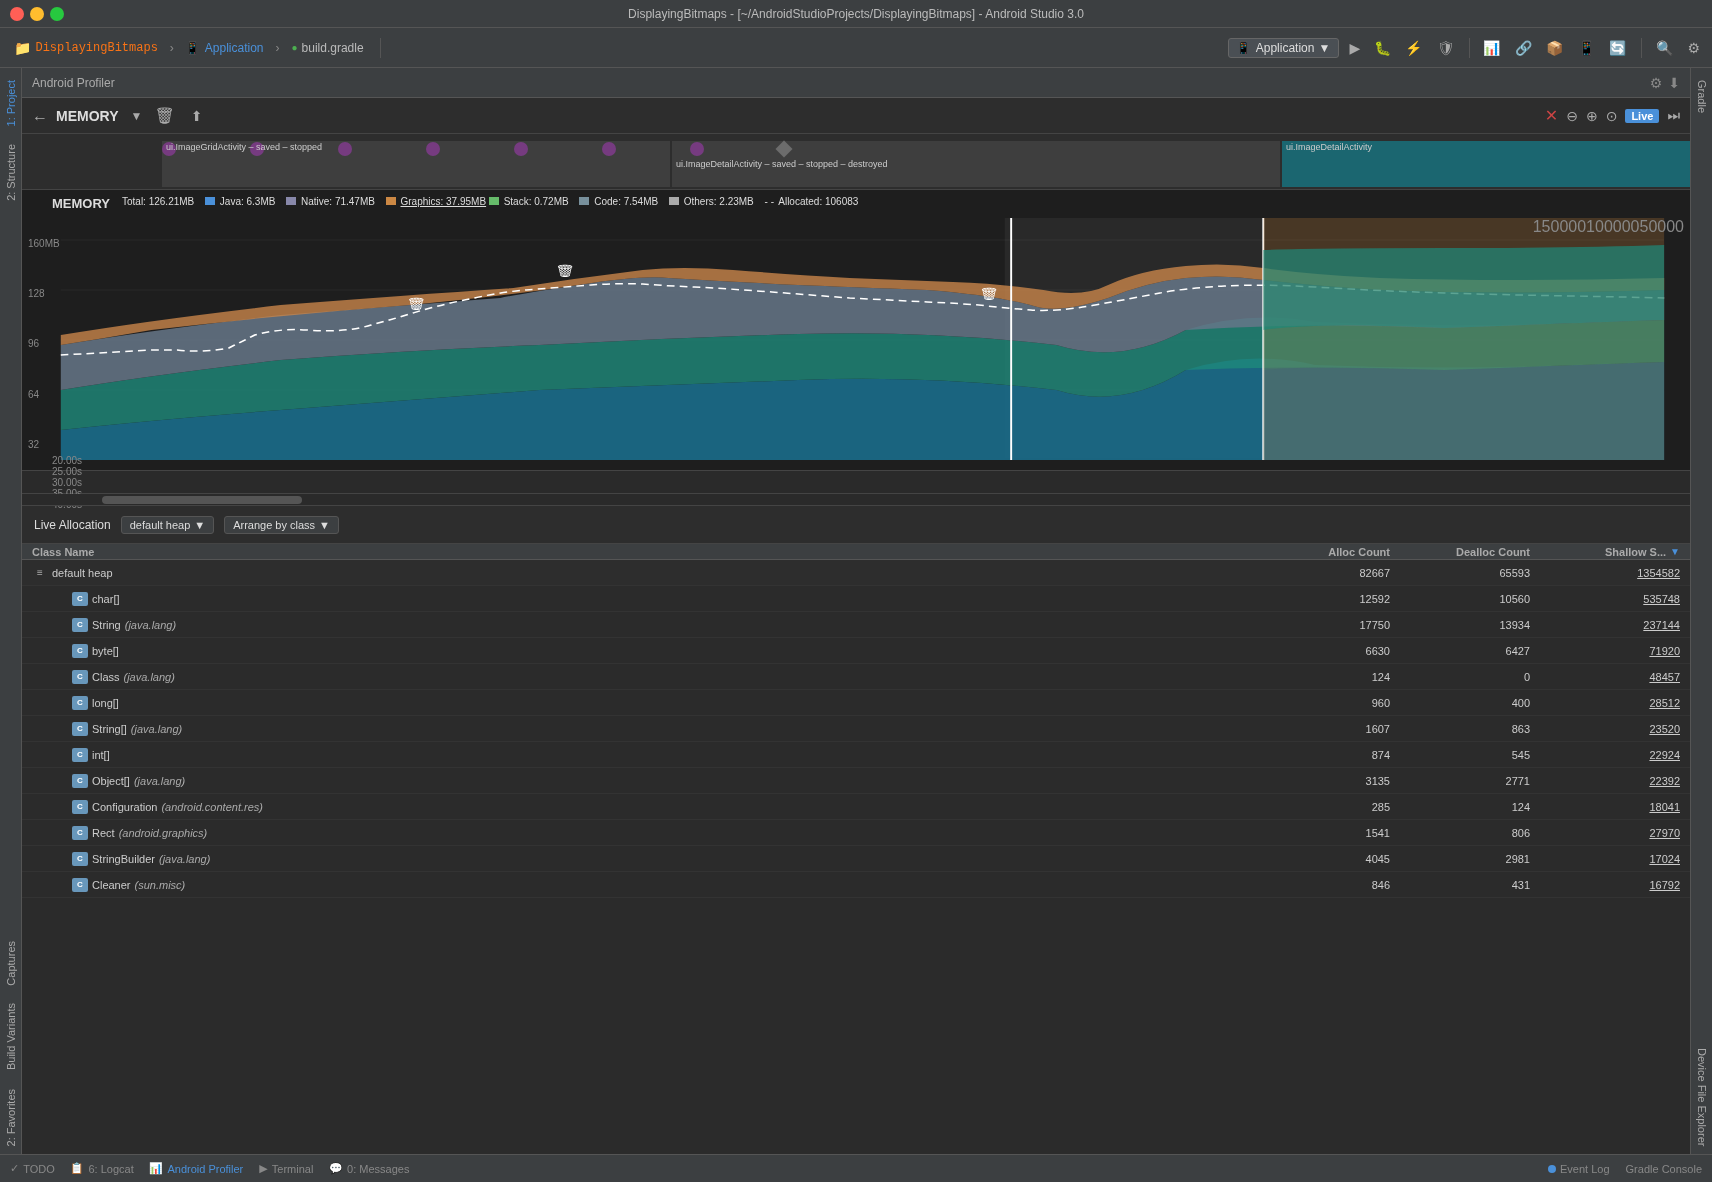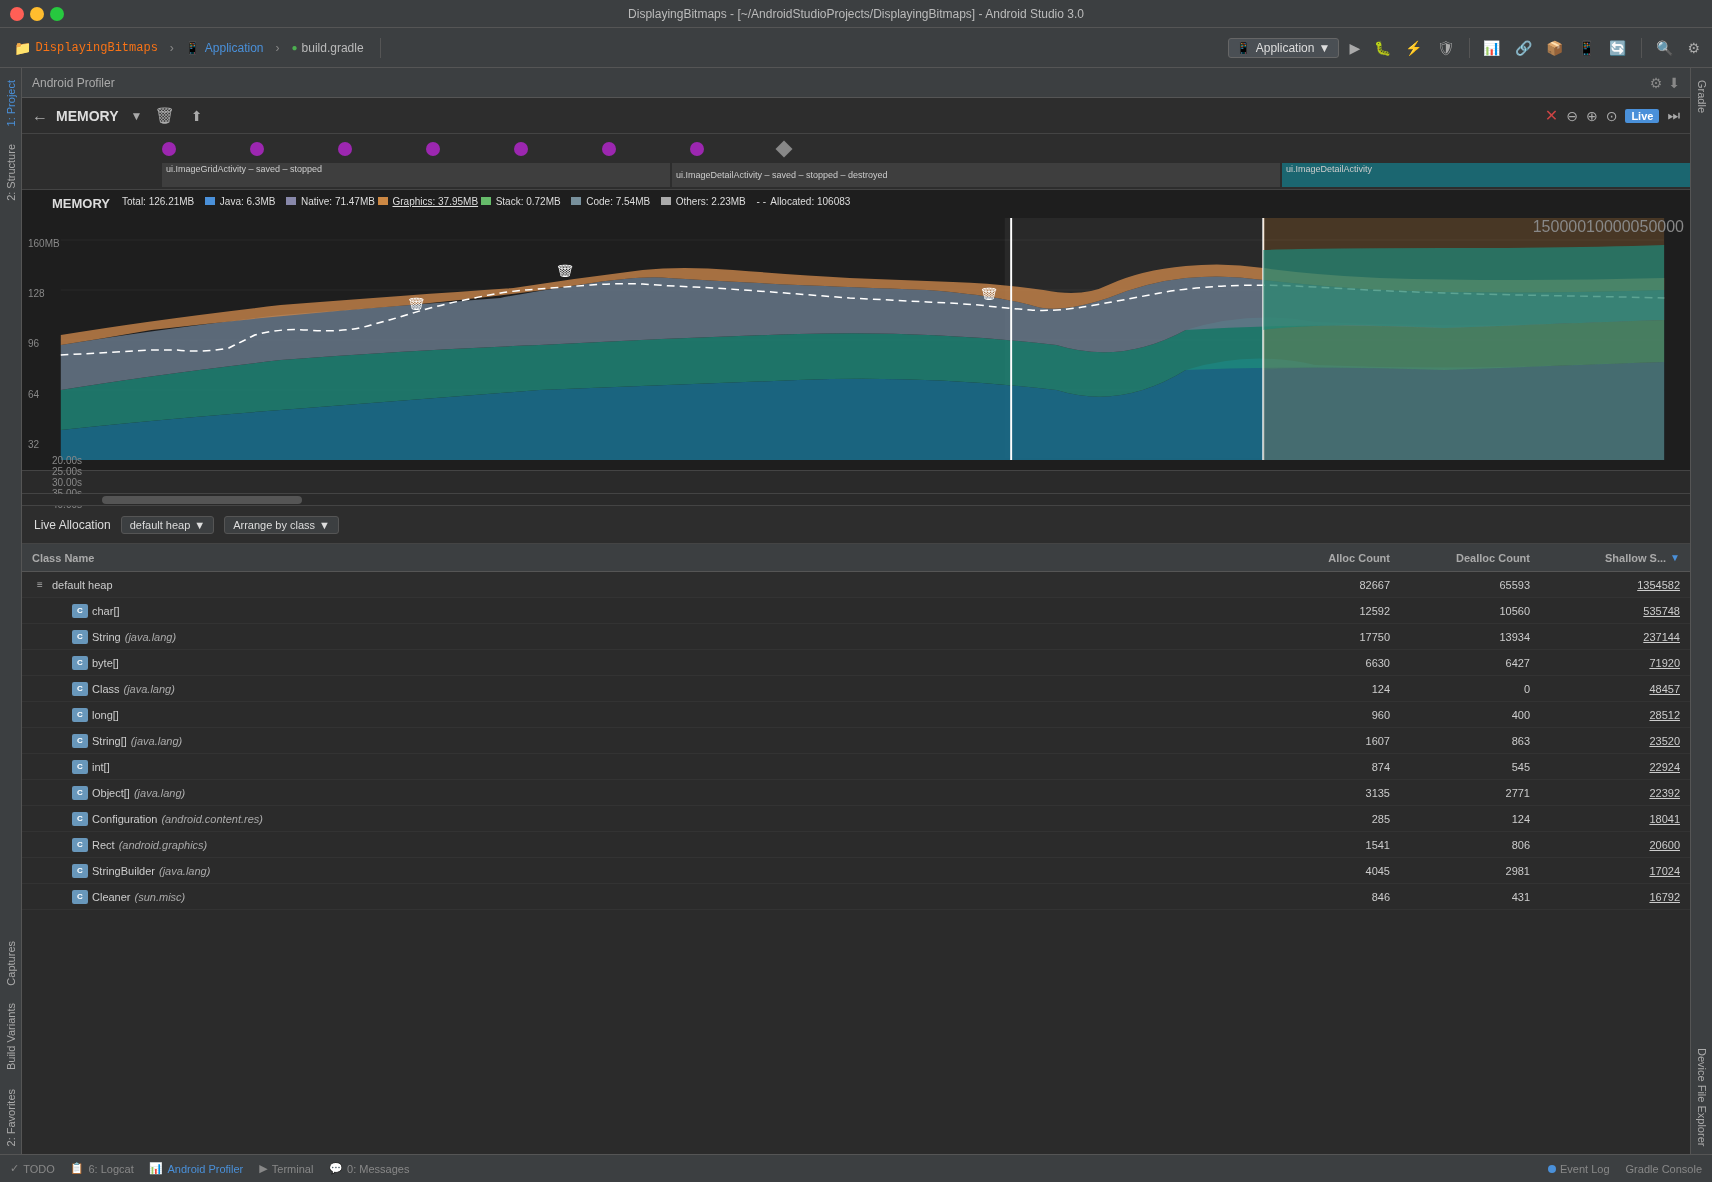--- a/index.html
+++ b/index.html
@@ -324,21 +324,21 @@
       cursor: pointer;
     }
 
     
     #table-area {
       flex: 1;
       background: #2b2b2b;
       overflow-y: auto;
     }
     #table-header {
-      height: 28px;
+      height: 16px;
       background: #3c3f41;
       display: flex;
       align-items: center;
       border-bottom: 1px solid #555;
       position: sticky;
       top: 0;
       z-index: 10;
     }
     .th-class-name {
       flex: 1;
@@ -590,38 +590,38 @@
         <div class="activity-circle" style="width:14px;height:14px;border-radius:50%;background:#9c27b0;"></div>
         <div class="activity-circle" style="width:14px;height:14px;border-radius:50%;background:#9c27b0;"></div>
         <div style="width:12px;height:12px;background:#888;transform:rotate(45deg);"></div>
       </div>
 
       <div style="position:absolute;bottom:2px;left:0;right:0;display:flex;font-size:9px;color:#ccc;">
         <div style="width:140px;"></div>
         <div style="flex:2.5;background:rgba(80,80,80,0.5);padding:1px 4px;overflow:hidden;white-space:nowrap;text-overflow:ellipsis;">
           <span>ui.ImageGridActivity – saved – stopped</span>
         </div>
-        <div style="flex:3;background:rgba(80,80,80,0.5);padding:7px 4px;overflow:hidden;white-space:nowrap;text-overflow:ellipsis;margin-left:2px;">
+        <div style="flex:3;background:rgba(80,80,80,0.5);padding:18px 4px;overflow:hidden;white-space:nowrap;text-overflow:ellipsis;margin-left:2px;">
           <span>ui.ImageDetailActivity – saved – stopped – destroyed</span>
         </div>
         <div style="flex:2;background:rgba(0,188,212,0.4);padding:1px 4px;overflow:hidden;white-space:nowrap;text-overflow:ellipsis;margin-left:2px;">
           <span>ui.ImageDetailActivity</span>
         </div>
       </div>
     </div>
 
     <div id="chart-area" style="height:280px;background:#1e1e1e;position:relative;overflow:hidden;">
 
       <div class="chart-header-text">MEMORY</div>
       <div class="total-text">
         <span style="color:#ddd;margin-right:8px;">Total: 126.21MB</span>
         <span style="display:inline-block;width:10px;height:8px;background:#4a90d9;margin-right:2px;"></span>
         <span style="color:#ddd;margin-right:8px;">Java: 6.3MB</span>
         <span style="display:inline-block;width:10px;height:8px;background:#8888aa;margin-right:2px;"></span>
-        <span style="color:#ddd;">Native: 71.47MB</span>
+        <span style="color:#ddd;margin-right:8px;">Native: 71.47MB</span>
         <span style="display:inline-block;width:10px;height:8px;background:#cc8844;margin-right:2px;"></span>
         <span style="color:#ddd;margin-right:0;text-decoration:underline;">Graphics: 37.95MB</span>
         <span style="display:inline-block;width:10px;height:8px;background:#66bb6a;margin-right:2px;"></span>
         <span style="color:#ddd;margin-right:8px;">Stack: 0.72MB</span>
         <span style="display:inline-block;width:10px;height:8px;background:#78909c;margin-right:2px;"></span>
         <span style="color:#ddd;margin-right:8px;">Code: 7.54MB</span>
         <span style="display:inline-block;width:10px;height:8px;background:#aaaaaa;margin-right:2px;"></span>
         <span style="color:#ddd;margin-right:8px;">Others: 2.23MB</span>
         <span style="color:#ddd;margin-right:2px;">- -</span>
         <span style="color:#ddd;">Allocated: 106083</span>
@@ -814,21 +814,21 @@
     <div class="td-shallow">18041</div>
   </div>
           <div class="table-row">
     <div class="td-class-name" style="padding-left:50px;">
       <span class="class-icon">C</span>
       <span>Rect</span> 
               <span class="italic-text">(android.graphics)</span>
     </div>
     <div class="td-count">1541</div>
     <div class="td-dealloc">806</div>
-    <div class="td-shallow">20600</div>
+    <div class="td-shallow">27970</div>
   </div>
           <div class="table-row">
     <div class="td-class-name" style="padding-left:50px;">
       <span class="class-icon">C</span>
       <span>StringBuilder</span> 
               <span class="italic-text">(java.lang)</span>
     </div>
     <div class="td-count">4045</div>
     <div class="td-dealloc">2981</div>
     <div class="td-shallow">17024</div>

